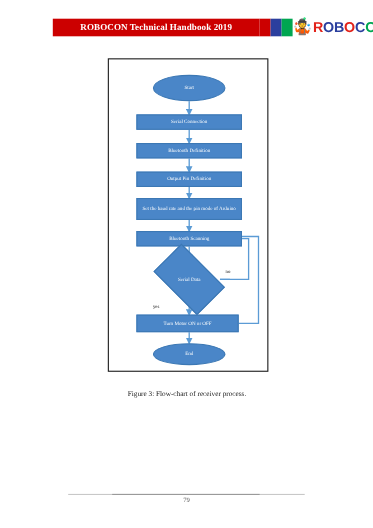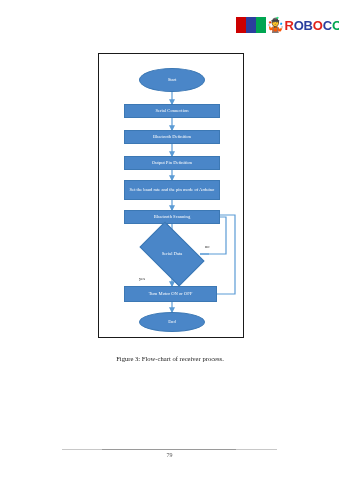--- a/index.html
+++ b/index.html
@@ -202,20 +202,23 @@
     color: #555555;
   }
 </style>
 </head>
 <body>
 
 <div class="page">
 
   <div class="header">
 
+    <div class="header-banner">
+      <div class="header-banner-text">ROBOCON Technical Handbook 2019</div>
+    </div>
 
     <div class="logo-bars">
       <i class="bar-red"></i>
         <i class="bar-blue"></i>
         <i class="bar-green"></i>
     </div>
 
     <div class="logo-word">
       <span class="lw-person">🤹</span><span class="lw-r">R</span><span class="lw-o1">O</span><span class="lw-b">B</span><span class="lw-o2">O</span><span class="lw-c">C</span><span class="lw-o3">O</span>
     </div>

